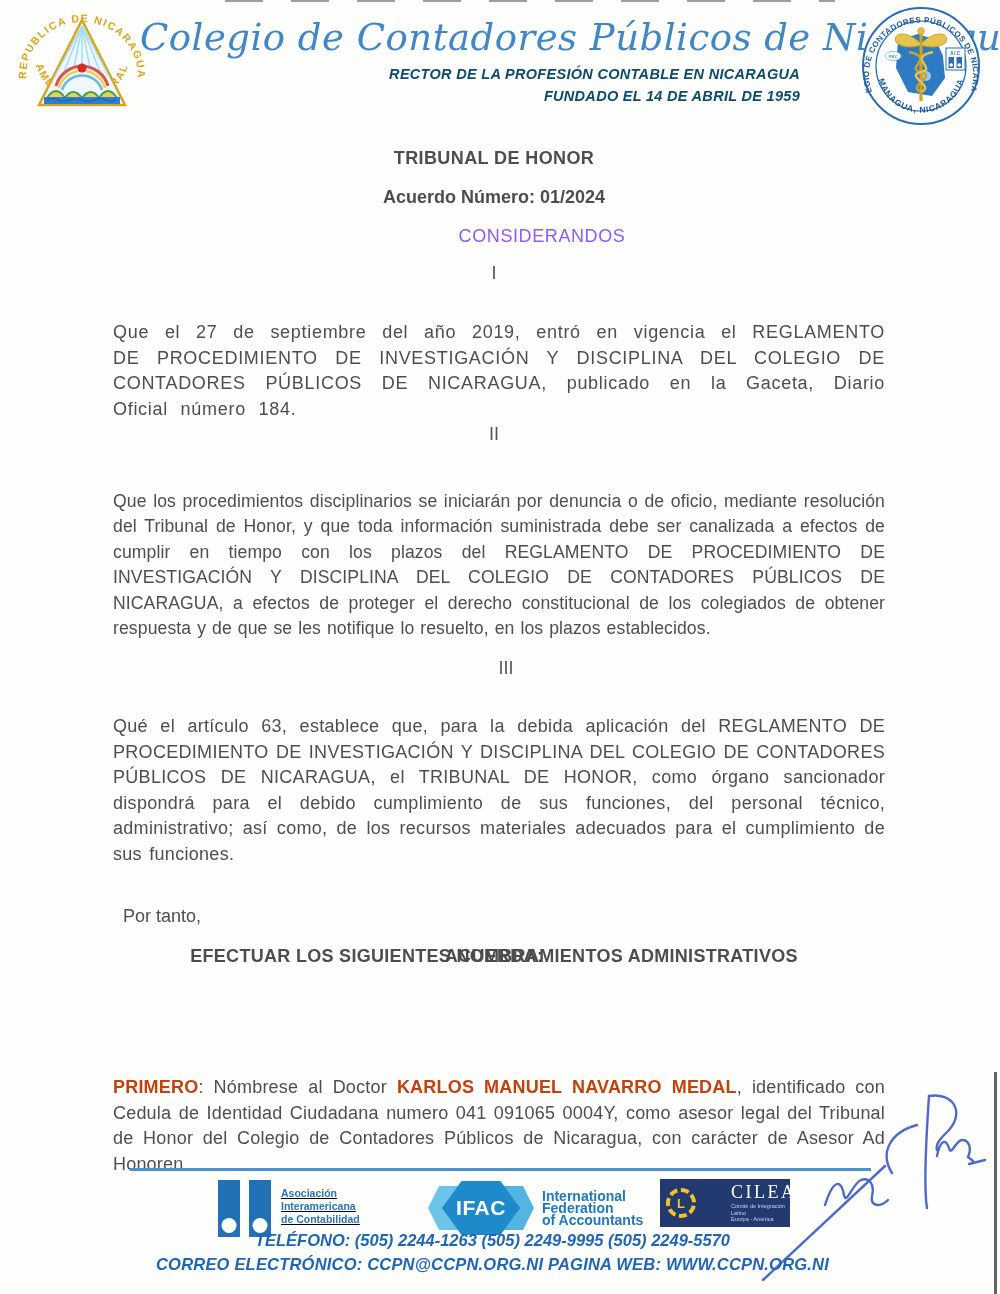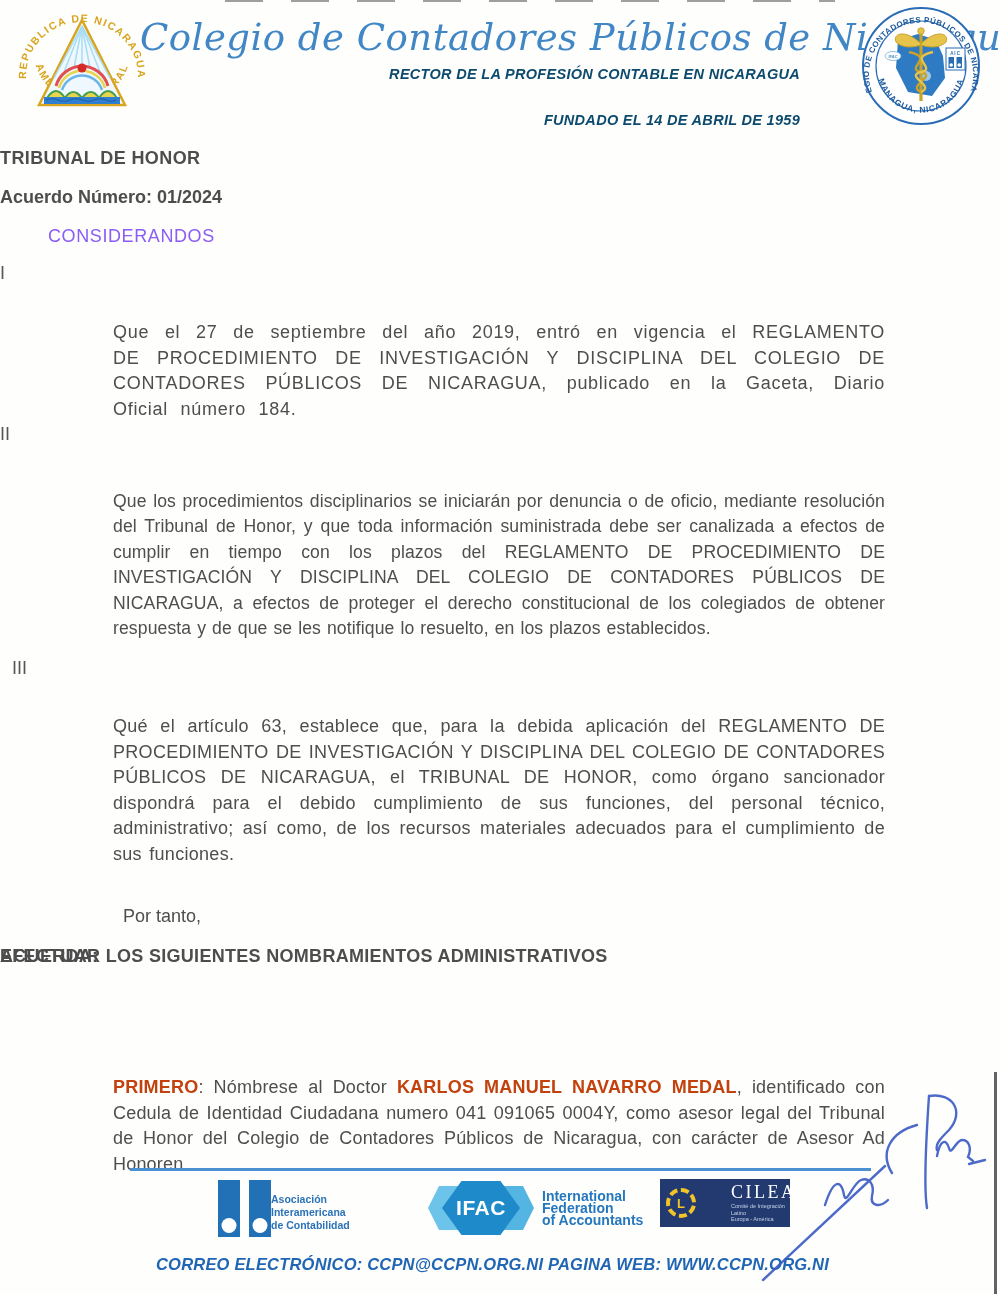--- a/index.html
+++ b/index.html
@@ -11,46 +11,46 @@
     background:repeating-linear-gradient(90deg,#2a2a2a 0 38px,transparent 38px 66px);}
   .scan-right{position:absolute;left:994px;top:1072px;width:3px;height:222px;background:#3c3c3c;opacity:.8;}
 
   
   .emblem-left{position:absolute;left:14px;top:6px;width:136px;height:120px;}
   .org-title{position:absolute;left:140px;top:16px;width:710px;text-align:center;
     font-family:"DejaVu Serif",serif;font-style:italic;font-weight:500;font-size:37px;
     color:#4186c5;letter-spacing:.5px;white-space:nowrap;}
   .tagline{position:absolute;left:130px;width:670px;text-align:right;font-weight:bold;
     font-style:italic;color:#0c4a6e;font-size:14.5px;letter-spacing:.3px;}
-  .tagline1{top:66px;} .tagline2{top:88px;margin-top:24px;}
+  .tagline1{top:66px;} .tagline2{top:88px;}
   .seal-right{position:absolute;left:846px;top:4px;width:150px;height:124px;}
 
   
-  .centered{position:absolute;left:0;width:988px;text-align:left;color:#4d4d4d;}
+  .centered{position:absolute;left:0;width:988px;text-align:center;color:#4d4d4d;}
   .h-tribunal{top:148px;font-size:18px;font-weight:bold;letter-spacing:.4px;}
   .h-acuerdo{top:187px;font-size:18px;font-weight:bold;}
   .h-considerandos{top:226px;font-size:18px;color:#8b5cf6;letter-spacing:.6px;margin-left:48px;}
   .numeral{font-size:18px;color:#565656;}
   .num1{top:263px;} .num2{top:424px;} .num3{top:658px;margin-left:12px;}
   .h-acuerda{top:946px;font-size:18px;font-weight:bold;letter-spacing:.3px;}
   .h-efectuar{top:946px;font-size:18px;font-weight:bold;letter-spacing:.3px;}
 
   
   .para{position:absolute;left:113px;width:772px;text-align:justify;color:#4e4e4e;
     font-size:18px;line-height:25.5px;}
   .para1{top:302px;letter-spacing:.7px;word-spacing:7px;}
   .para2{top:471px;font-size:17.6px;letter-spacing:.1px;word-spacing:1px;}
   .para3{top:696px;letter-spacing:.3px;word-spacing:2px;}
   .portanto{position:absolute;left:113px;top:906px;font-size:18px;color:#4e4e4e;margin-left:10px;}
   .primero{top:1057px;letter-spacing:.2px;word-spacing:2px;}
   .primero b{color:#c2410c;}
 
   
   .rule{position:absolute;left:130px;top:1168px;width:741px;height:3px;background:#4a90d3;}
-  .logo-aic{position:absolute;left:218px;top:1180px;display:flex;align-items:center;}
+  .logo-aic{position:absolute;left:218px;top:1180px;display:flex;align-items:flex-start;gap:10px;text-decoration:underline;}
   .aic-bars{display:flex;gap:9px;}
   .aic-bar{width:22px;height:57px;background:#2270b5;position:relative;}
   .aic-circle{position:absolute;left:50%;bottom:4px;transform:translateX(-50%);
     width:15px;height:15px;background:#fff;border-radius:50%;}
   .aic-text{padding-top:7px;font-size:10.5px;font-weight:bold;color:#2b72b8;line-height:13px;}
 
   .logo-ifac{position:absolute;left:428px;top:1181px;display:flex;align-items:center;gap:8px;}
   .ifac-mark{position:relative;width:106px;height:54px;}
   .hex{position:absolute;clip-path:polygon(25% 0,75% 0,100% 50%,75% 100%,25% 100%,0 50%);}
   .hex1{left:0;top:5px;width:44px;height:44px;background:#6cc4ea;}
@@ -208,20 +208,21 @@
       </div>
     <div class="cilea-text">
       <div class="cilea-abbr">CILEA</div>
       <div class="cilea-sub">
         <div>Comité de Integración Latino</div>
         <div>Europa - América</div>
       </div>
     </div>
   </div>
 
+  <div class="contact phone">TELÉFONO: (505) 2244-1263  (505) 2249-9995 (505) 2249-5570</div>
   <div class="contact email">CORREO ELECTRÓNICO: CCPN@CCPN.ORG.NI  PAGINA WEB: WWW.CCPN.ORG.NI</div>
 
   <svg class="signature" viewBox="0 0 255 214">
     <g fill="none" stroke="#3b5bc4" stroke-width="2.4" stroke-linecap="round" opacity="0.9">
       <path d="M 18,200 L 140,86"></path>
       <path d="M 80,125 C 88,100 96,98 99,115 C 101,126 108,103 116,100 C 124,97 130,104 127,116 C 125,126 135,128 143,120"></path>
       <path d="M 172,45 C 146,52 134,72 147,93"></path>
       <path d="M 184,16 C 181,60 179,110 182,128"></path>
       <path d="M 184,16 C 208,12 220,32 204,50 C 196,58 190,64 192,70"></path>
       <path d="M 192,76 C 195,60 201,58 204,68 C 206,77 211,60 217,60 C 224,60 227,68 223,77 L 228,81"></path>

